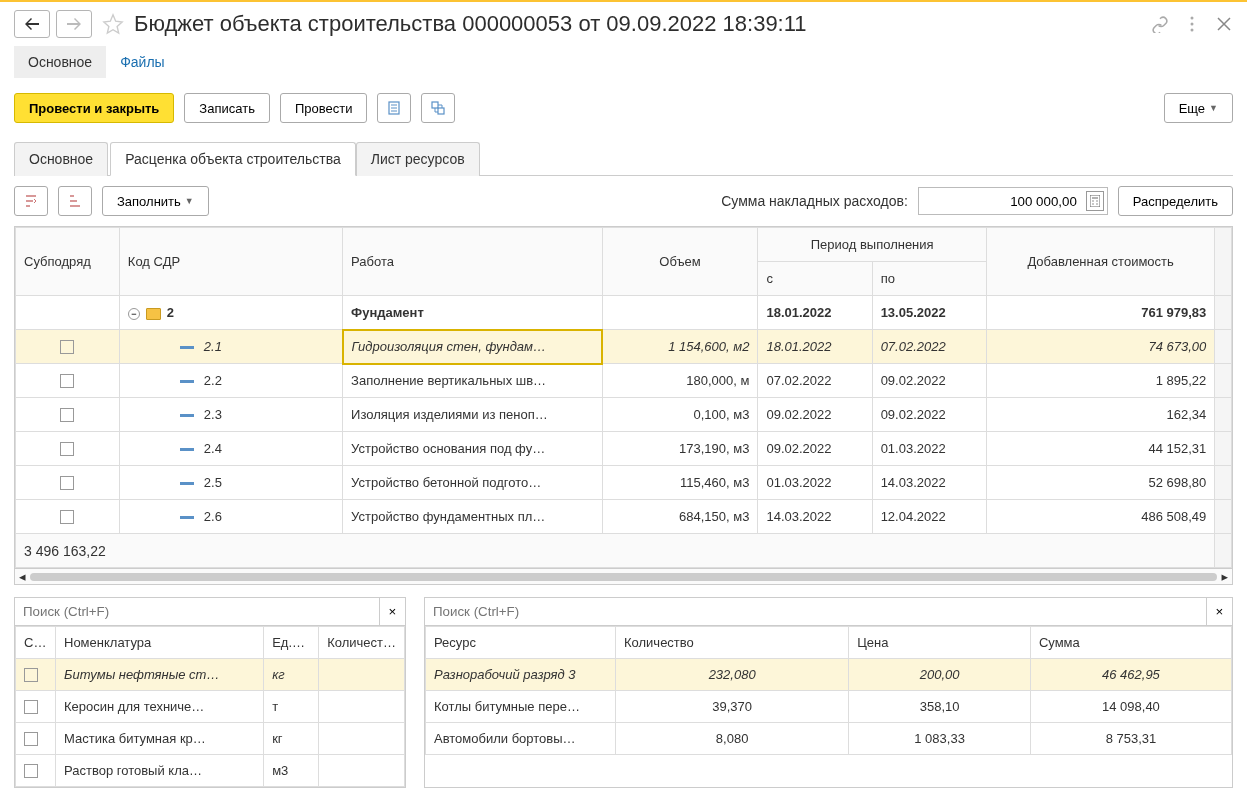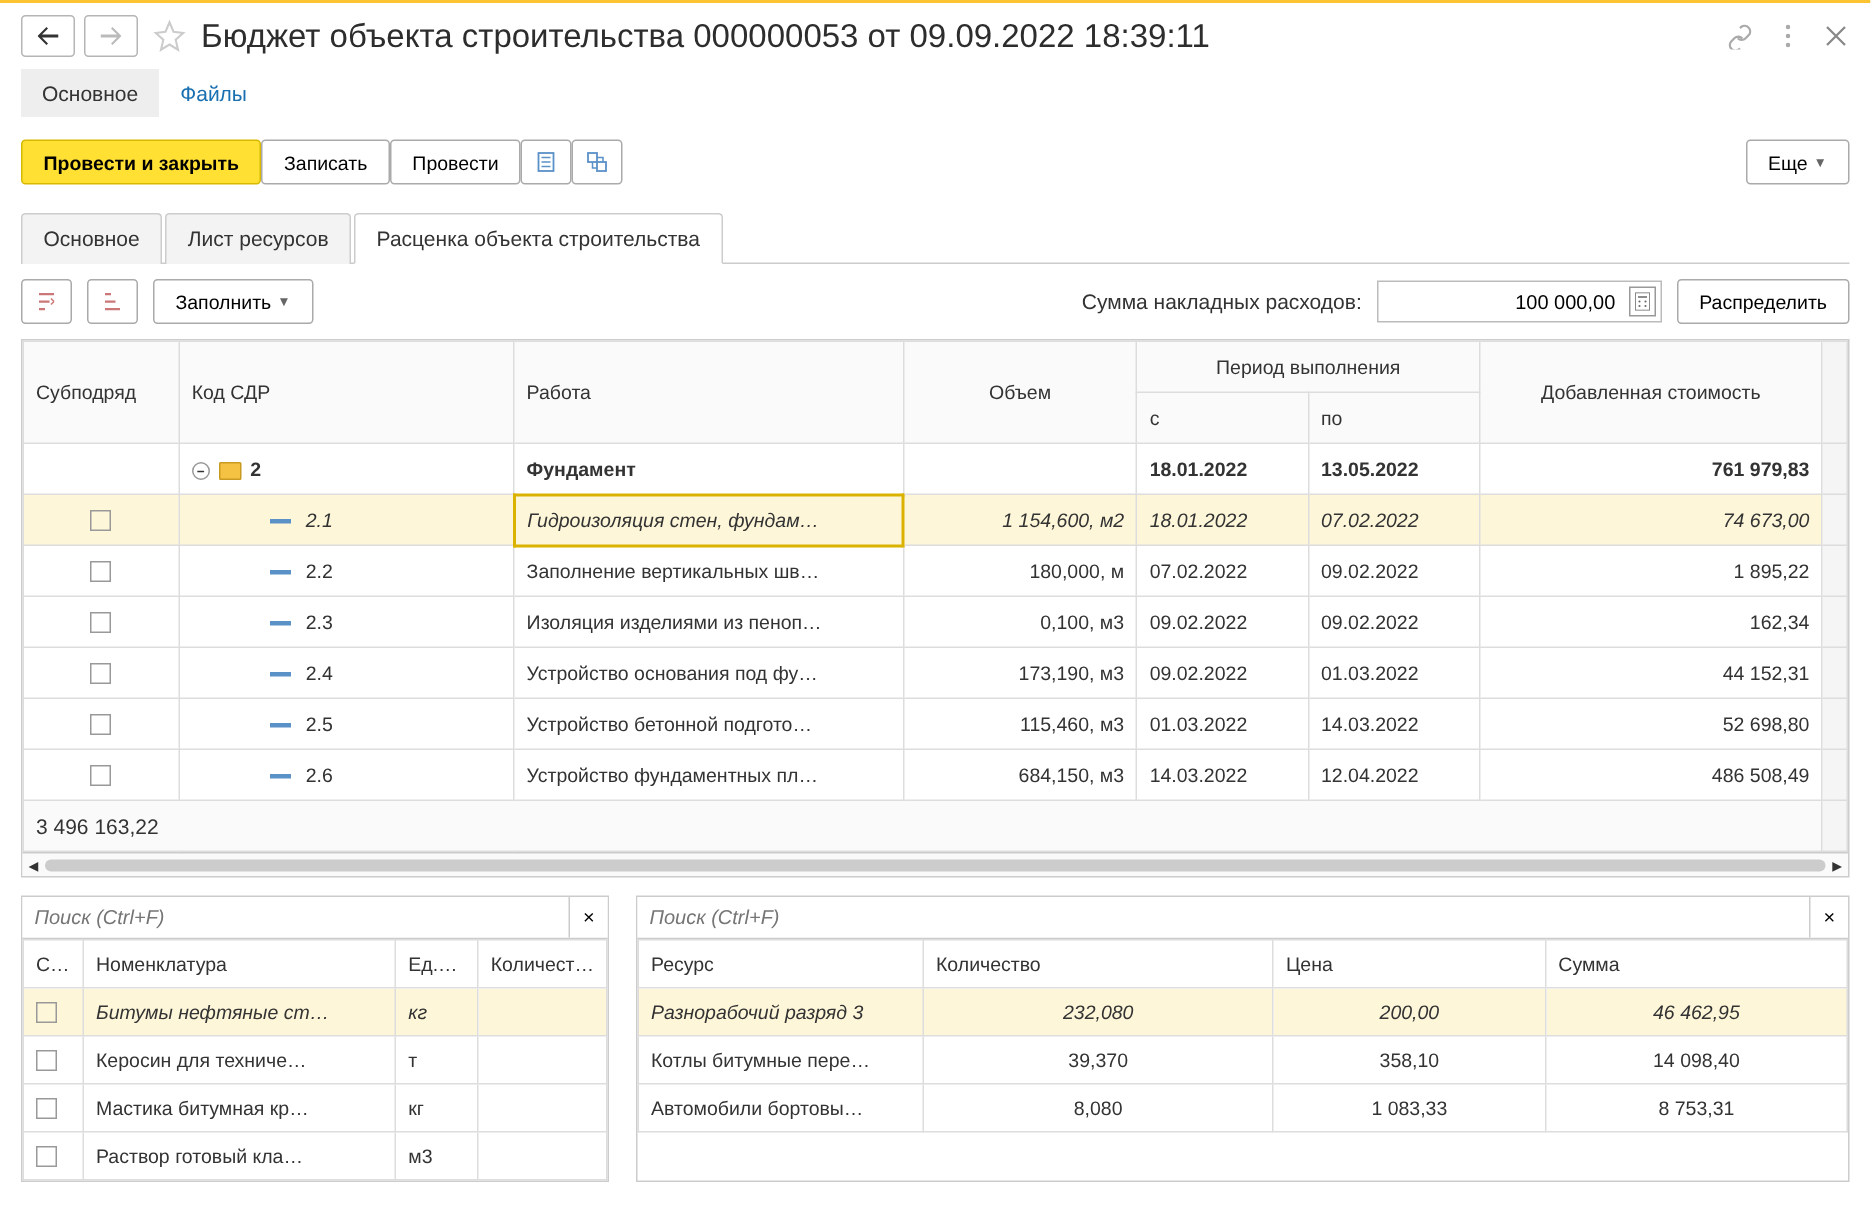--- a/index.html
+++ b/index.html
@@ -18,21 +18,21 @@
 .title-right { display: flex; gap: 14px; align-items: center; color: #888; }
 .tr-icon { cursor: pointer; display: inline-flex; align-items: center; justify-content: center; width: 18px; height: 18px; }
 
 
 .mode-tabs { display: flex; gap: 0; padding: 0 14px; border-bottom: 1px solid transparent; }
 .mode-tab { padding: 8px 14px; font-size: 14px; cursor: pointer; }
 .mode-tab.active { background: #eee; }
 .mode-tab.link { color: #1a6fb0; }
 
 
-.button-bar { display: flex; padding: 14px; align-items: center; justify-content: space-between; }
+.button-bar { display: flex; gap: 10px; padding: 14px; align-items: center; justify-content: space-between; }
 .btn { height: 30px; padding: 0 14px; border: 1px solid #aaa; background: #fff; border-radius: 3px; cursor: pointer; font-size: 13px; display: inline-flex; align-items: center; }
 .btn.primary { background: #ffe033; border-color: #d6b900; font-weight: 600; }
 .btn.icon-only { width: 34px; padding: 0; justify-content: center; }
 .btn.more { margin-left: auto; }
 .chev { margin-left: 4px; font-size: 9px; color: #666; }
 
 
 .section-tabs { display: flex; border-bottom: 1px solid #ccc; margin: 0 14px 0 14px; padding-top: 4px; }
 .section-tab { padding: 8px 14px; cursor: pointer; border: 1px solid transparent; position: relative; bottom: -1px; font-size: 14px; }
 .section-tab.active { background: #fff; border-color: #ccc; border-bottom-color: #fff; border-radius: 3px 3px 0 0; }
@@ -63,21 +63,21 @@
 .totals-row td { text-align: left; background: #fafafa; font-size: 14px; }
 .hscroll { height: 16px; display:flex; align-items:center; justify-content:space-between; padding:0 4px; border-top:1px solid #ccc; background:#fafafa; }
 .hscroll .thumb { flex:1; height:8px; background:#ccc; border-radius:4px; margin:0 4px; }
 
 
 .bottom-panels { display:flex; gap:18px; margin:12px 14px 0 14px; }
 .panel { border:1px solid #ccc; display:flex; flex-direction:column; }
 .panel.left { width: 392px; }
 .panel.right { flex:1; }
 .search-row { display:flex; border-bottom:1px solid #ccc; }
-.search-input { flex:1; border:none; padding:6px 8px; outline:none; color:#4d7c0f; font-style:italic; }
+.search-input { flex:1; border:none; padding:6px 8px; outline:none; color:#4d7c0f; }
 .clear-btn { width:26px; border:none; border-left:1px solid #ccc; background:#fff; cursor:pointer; }
 .panel table { width:100%; border-collapse:collapse; }
 .panel th, .panel td { border:1px solid #ddd; padding:6px 8px; text-align:left; height:32px; font-weight:normal; overflow:hidden; white-space:nowrap; text-overflow:ellipsis; }
 .panel .num { text-align:center; }
 .panel .sel-row td { background:#fdf6d9; }
 
 svg { display:block; }
 </style>
 </head>
 <body>
@@ -147,22 +147,22 @@
       </svg>
   </button>
   <button class="btn more">
       <span>Еще</span>
       <span class="chev">▼</span>
     </button>
 </div>
 
 <div class="section-tabs">
   <div class="section-tab inactive">Основное</div>
+  <div class="section-tab active">Расценка объекта строительства</div>
   <div class="section-tab inactive">Лист ресурсов</div>
-  <div class="section-tab active">Расценка объекта строительства</div>
 </div>
 
 <div class="fill-bar">
   <button class="btn icon-only">
     <svg width="14" height="14" viewBox="0 0 14 14">
         <path d="M2 2h10M2 7h7M2 12h4" stroke="#c77" stroke-width="1.5"></path>
         <path d="M12 7l-2 2m2-2l-2-2" stroke="#c77"></path>
       </svg>
   </button>
   <button class="btn icon-only">

